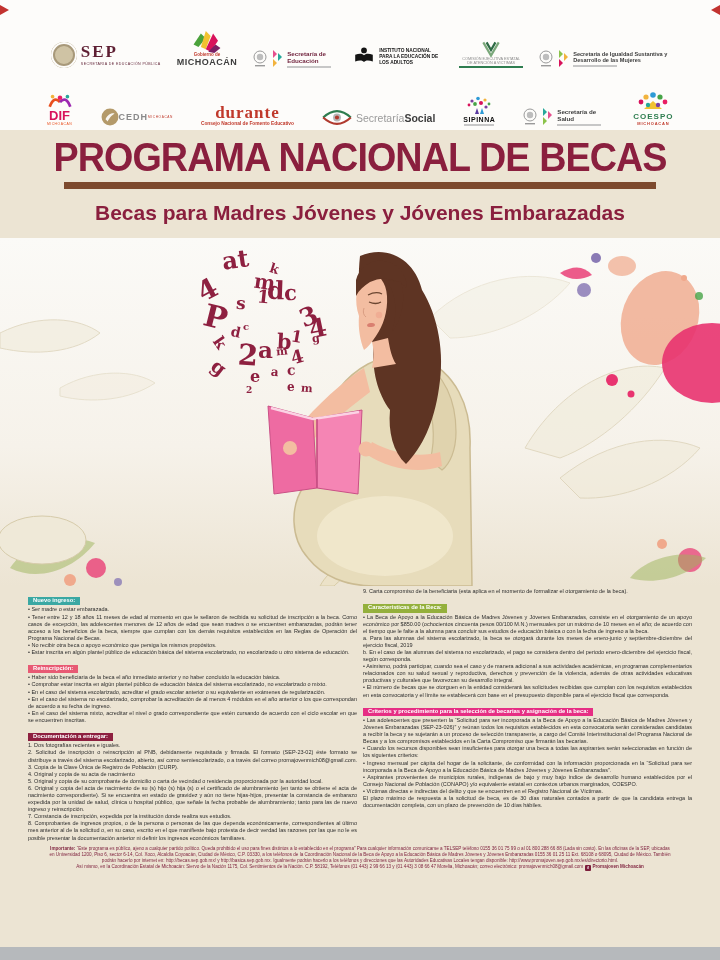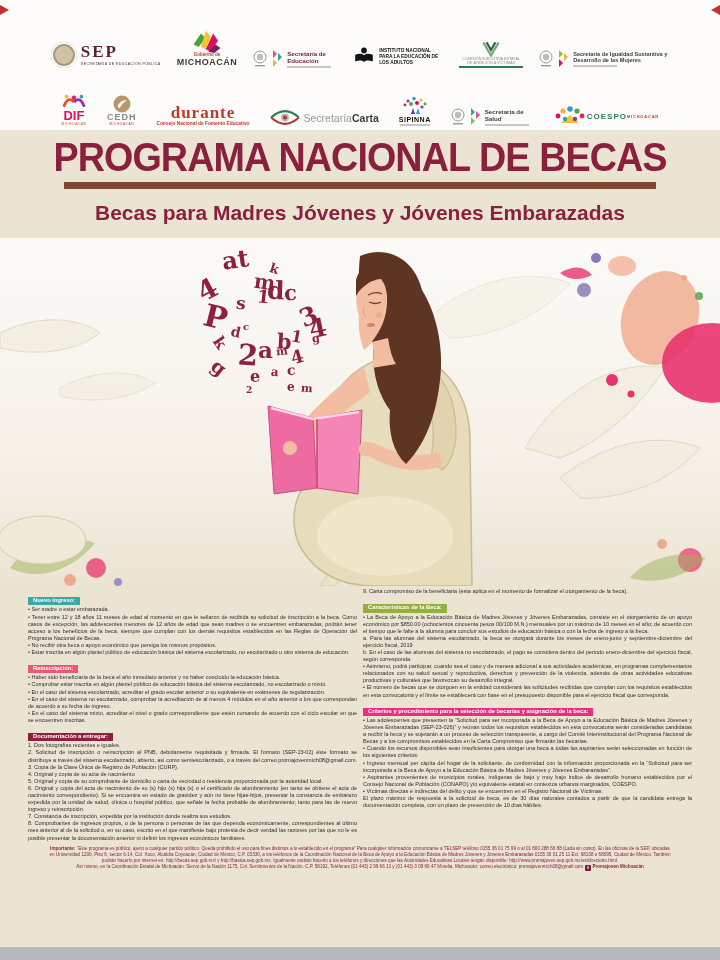--- a/index.html
+++ b/index.html
@@ -9,52 +9,52 @@
 
   
   .crop{position:absolute;width:0;height:0;border-style:solid;z-index:9;}
   .crop.tl{top:5px;left:0;border-width:5px 0 5px 9px;border-color:transparent transparent transparent #c2332f;}
   .crop.tr{top:5px;right:0;border-width:5px 9px 5px 0;border-color:transparent #c2332f transparent transparent;}
 
   
   .logos{background:#fdfcfa;padding:12px 8px 4px;}
   .lrow{display:flex;justify-content:center;align-items:flex-end;gap:16px;}
   .lrow.r1{height:56px;}
-  .lrow.r2{height:58px;gap:20px;}
+  .lrow.r2{height:58px;gap:28px;}
   .logo{display:flex;align-items:center;gap:4px;}
   .logo .stack{display:flex;flex-direction:column;line-height:1.1;}
   .seal{width:26px;height:26px;border-radius:50%;background:#cfc3a4;
         box-shadow:inset 0 0 0 2px #fdfcfa, inset 0 0 0 4px #a8997a;flex:none;}
   .sep-abbr{font-family:"Liberation Serif",serif;font-weight:bold;font-size:17px;color:#5e1f33;letter-spacing:2px;}
   .sep-sub{font-size:3.6px;color:#5e1f33;letter-spacing:.4px;margin-top:1px;}
   .mich-top{color:#c0392b;font-size:4.5px;font-weight:bold;text-align:center;}
   .mich-name{font-size:9px;font-weight:bold;color:#3d3d3d;letter-spacing:.5px;}
   .educ-name{font-size:6.2px;font-weight:bold;color:#6e1f3a;width:50px;line-height:1.15;}
   .tiny-bar{height:2px;background:#c7c7c7;width:44px;margin-top:1.5px;}
   .inea-name{font-size:4.8px;font-weight:bold;color:#141414;width:64px;line-height:1.3;}
   .ceeav-l1,.ceeav-l2{font-size:3.8px;color:#8b8b8b;text-align:center;}
   .ceeav-ul{height:2px;background:#2e7d4f;width:64px;margin-top:1.5px;}
   .ceeav-wrap{display:flex;flex-direction:column;align-items:center;}
   .igualdad-name{font-size:5.6px;font-weight:bold;color:#3d3d3d;width:96px;line-height:1.2;}
   .dif-abbr{font-size:13px;font-weight:bold;color:#d8125b;line-height:1;}
   .dif-sub{font-size:3.4px;color:#e94f1d;letter-spacing:.5px;}
   .dif-wrap{display:flex;flex-direction:column;align-items:center;}
   .cedh-abbr{font-size:9px;color:#8a8a8a;font-weight:bold;letter-spacing:1px;line-height:1;}
   .cedh-sub{font-size:3.2px;color:#c0392b;letter-spacing:.6px;}
-  .cedh-wrap{display:flex;flex-direction:column;align-items:center;}
+  .cedh-wrap{display:flex;align-items:center;}
   .conafe-abbr{font-family:"Liberation Serif",serif;font-size:17px;font-weight:bold;color:#c0392b;letter-spacing:1px;line-height:1;}
   .conafe-sub{font-size:4.8px;color:#c0392b;font-weight:bold;}
   .cont-1{font-size:10.5px;color:#9a9a9a;}
   .cont-2{font-size:10.5px;color:#3d3d3d;font-weight:bold;}
   .sipinna-abbr{font-size:7px;font-weight:bold;color:#111;letter-spacing:.5px;}
   .sipinna-wrap{display:flex;flex-direction:column;align-items:center;}
   .salud-name{font-size:6.2px;font-weight:bold;color:#3d3d3d;width:48px;line-height:1.15;}
   .coespo-abbr{font-size:8px;font-weight:bold;color:#2e7d4f;letter-spacing:1px;}
   .coespo-sub{font-size:4px;color:#c0392b;font-weight:bold;letter-spacing:.8px;}
-  .coespo-wrap{display:flex;flex-direction:row;align-items:center;}
+  .coespo-wrap{display:flex;flex-direction:column;align-items:center;}
 
   
   .title-block{background:#ece4d3;text-align:center;padding:6px 0 2px;}
   .main-title{margin:0;font-size:41px;font-weight:700;color:#8a1f3e;letter-spacing:-1px;
               transform:scaleX(.92);transform-origin:center;line-height:1.05;white-space:nowrap;}
   .title-rule{height:7px;background:#7d4a2e;width:592px;margin:3px auto 6px;}
   .sub-title{margin:12px;font-size:21px;font-weight:700;color:#8a1f3e;line-height:1.1;}
 
   
   .hero{position:relative;height:348px;overflow:hidden;
@@ -231,21 +231,21 @@
       </div>
       <div class="logo">
         <svg width="30" height="17" viewBox="0 0 26 14">
           <path d="M1,7 Q13,-4 25,7 Q13,18 1,7 Z" fill="#ffffff"></path>
           <path d="M1,7 Q13,-4 25,7" stroke="#2e7d4f" fill="none" stroke-width="1.8"></path>
           <path d="M1,7 Q13,18 25,7" stroke="#b03a2e" fill="none" stroke-width="1.8"></path>
           <circle cx="13" cy="7" r="3.4" fill="#b5b5b5"></circle>
           <circle cx="13" cy="7" r="1.8" fill="#b03a2e"></circle>
         </svg>
         <span>
-          <span class="cont-1">Secretaría</span><b class="cont-2">Carta</b>
+          <span class="cont-1">Secretaría</span><b class="cont-2">Social</b>
         </span>
       </div>
       <div class="logo">
         <span class="sipinna-wrap">
           <svg width="26" height="20" viewBox="0 0 26 20">
             <circle cx="6" cy="5" r="1.6" fill="#7b3fa0"></circle>
               <circle cx="12" cy="2.5" r="1.8" fill="#2e9bd6"></circle>
             <circle cx="19" cy="4" r="1.6" fill="#f2b33d"></circle>
               <circle cx="23" cy="8" r="1.4" fill="#47a447"></circle>
             <circle cx="3" cy="9" r="1.4" fill="#d8125b"></circle>

